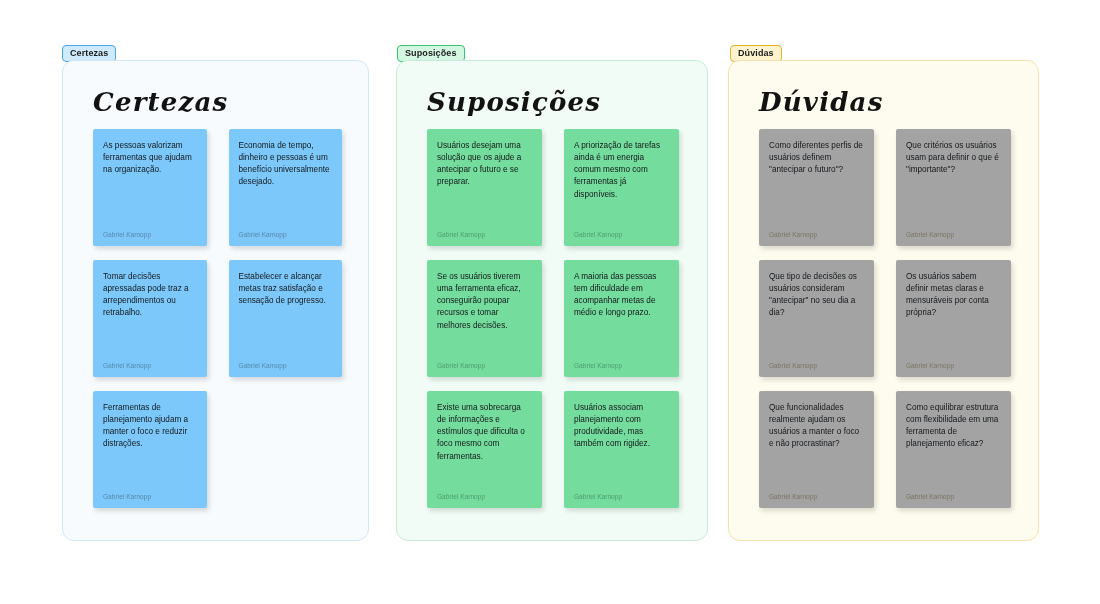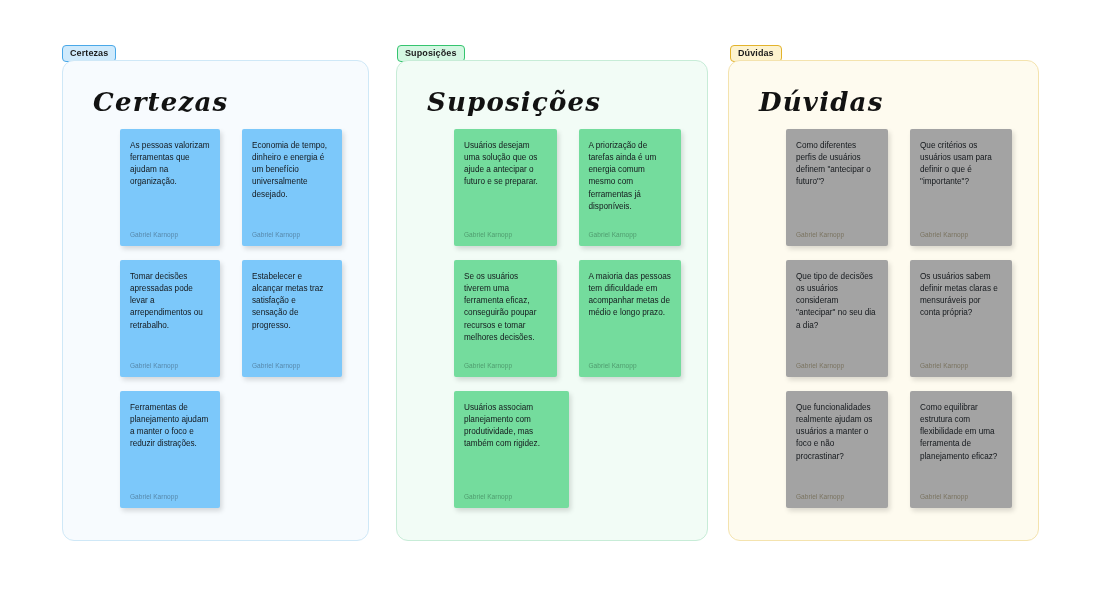--- a/index.html
+++ b/index.html
@@ -60,21 +60,20 @@
     letter-spacing: 1.2px;
     color: #121212;
     white-space: nowrap;
   }
 
   .notes {
     position: absolute;
     left: 30px;
     top: 68px;
     right: 26px;
-    margin-left: 27px;
   }
   .row {
     display: flex;
     gap: 22px;
     margin-bottom: 14px;
   }
   .note {
     width: 115px;
     height: 117px;
     border-radius: 2px;
@@ -115,27 +114,27 @@
   <div class="badge badge-0">Certezas</div>
   <div class="column col-0">
     <div class="col-title">Certezas</div>
     <div class="notes">
       <div class="row">
         <div class="note blue">
           <div class="note-text">As pessoas valorizam ferramentas que ajudam na organização.</div>
           <div class="note-author">Gabriel Karnopp</div>
         </div>
         <div class="note blue">
-          <div class="note-text">Economia de tempo, dinheiro e energia é um benefício universalmente desejado.</div>
-          <div class="note-author">Gabriel Karnopp</div>
-        </div>
-      </div>
-      <div class="row">
-        <div class="note blue">
-          <div class="note-text">Tomar decisões apressadas pode levar a arrependimentos ou retrabalho.</div>
+          <div class="note-text">Economia de tempo, dinheiro e pessoas é um benefício universalmente desejado.</div>
+          <div class="note-author">Gabriel Karnopp</div>
+        </div>
+      </div>
+      <div class="row">
+        <div class="note blue">
+          <div class="note-text">Tomar decisões apressadas pode traz a arrependimentos ou retrabalho.</div>
           <div class="note-author">Gabriel Karnopp</div>
         </div>
         <div class="note blue">
           <div class="note-text">Estabelecer e alcançar metas traz satisfação e sensação de progresso.</div>
           <div class="note-author">Gabriel Karnopp</div>
         </div>
       </div>
       <div class="row">
         <div class="note blue">
           <div class="note-text">Ferramentas de planejamento ajudam a manter o foco e reduzir distrações.</div>
@@ -165,20 +164,24 @@
           <div class="note-text">Se os usuários tiverem uma ferramenta eficaz, conseguirão poupar recursos e tomar melhores decisões.</div>
           <div class="note-author">Gabriel Karnopp</div>
         </div>
         <div class="note green">
           <div class="note-text">A maioria das pessoas tem dificuldade em acompanhar metas de médio e longo prazo.</div>
           <div class="note-author">Gabriel Karnopp</div>
         </div>
       </div>
       <div class="row">
         <div class="note green">
+          <div class="note-text">Existe uma sobrecarga de informações e estímulos que dificulta o foco mesmo com ferramentas.</div>
+          <div class="note-author">Gabriel Karnopp</div>
+        </div>
+        <div class="note green">
           <div class="note-text">Usuários associam planejamento com produtividade, mas também com rigidez.</div>
           <div class="note-author">Gabriel Karnopp</div>
         </div>
       </div>
     </div>
   </div>
 
   <div class="badge badge-2">Dúvidas</div>
   <div class="column col-2">
     <div class="col-title">Dúvidas</div>

